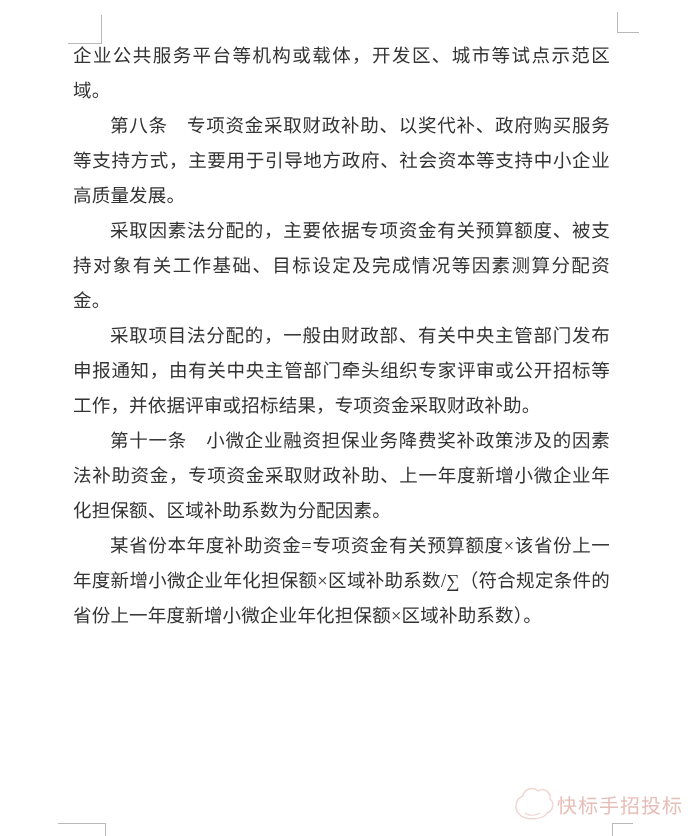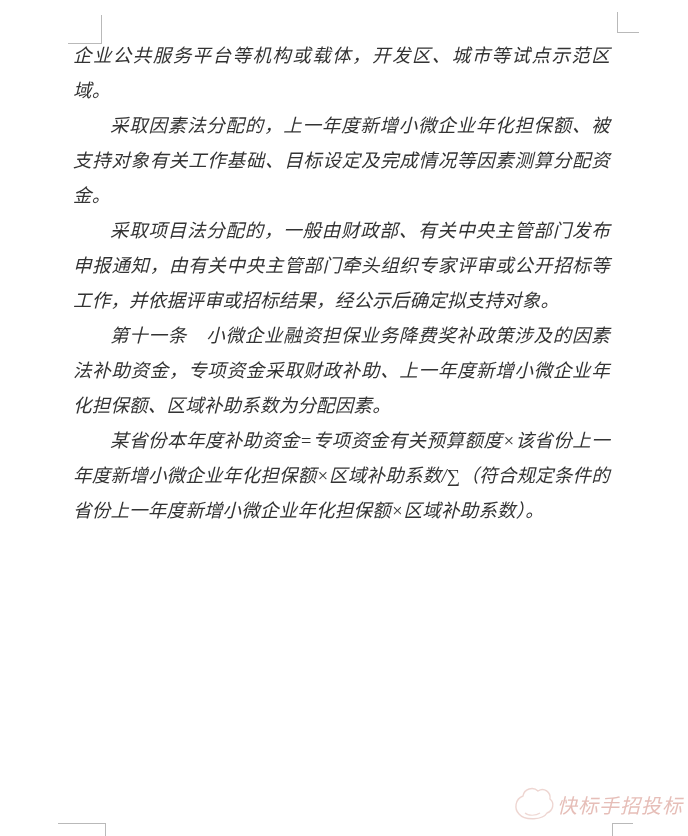--- a/index.html
+++ b/index.html
@@ -7,21 +7,20 @@
     padding: 0;
     background: #ffffff;
   }
   .page {
     position: relative;
     width: 688px;
     height: 836px;
     background: #ffffff;
     overflow: hidden;
     font-family: "Liberation Serif", "DejaVu Serif", serif;
-    font-style: italic;
   }
   
   .text-body {
     position: absolute;
     left: 73px;
     top: 39px;
     width: 537px;
     font-size: 18.5px;
     line-height: 35px;
     color: #333333;
@@ -80,22 +79,23 @@
 
 <div class="page">
 
   <div class="crop crop-tl"></div>
   <div class="crop crop-tr"></div>
   <div class="crop crop-bl"></div>
   <div class="crop crop-br"></div>
 
   <div class="text-body">
     <p>企业公共服务平台等机构或载体，开发区、城市等试点示范区域。</p>
-    <p class="indent">采取因素法分配的，上一年度新增小微企业年化担保额、被支持对象有关工作基础、目标设定及完成情况等因素测算分配资金。</p>
-    <p class="indent">采取项目法分配的，一般由财政部、有关中央主管部门发布申报通知，由有关中央主管部门牵头组织专家评审或公开招标等工作，并依据评审或招标结果，经公示后确定拟支持对象。</p>
+    <p class="indent">第八条　专项资金采取财政补助、以奖代补、政府购买服务等支持方式，主要用于引导地方政府、社会资本等支持中小企业高质量发展。</p>
+    <p class="indent">采取因素法分配的，主要依据专项资金有关预算额度、被支持对象有关工作基础、目标设定及完成情况等因素测算分配资金。</p>
+    <p class="indent">采取项目法分配的，一般由财政部、有关中央主管部门发布申报通知，由有关中央主管部门牵头组织专家评审或公开招标等工作，并依据评审或招标结果，专项资金采取财政补助。</p>
     <p class="indent">第十一条　小微企业融资担保业务降费奖补政策涉及的因素法补助资金，专项资金采取财政补助、上一年度新增小微企业年化担保额、区域补助系数为分配因素。</p>
     <p class="indent">某省份本年度补助资金=专项资金有关预算额度×该省份上一年度新增小微企业年化担保额×区域补助系数/∑（符合规定条件的省份上一年度新增小微企业年化担保额×区域补助系数）。</p>
 
   </div>
 
   <div class="watermark">
     <svg class="watermark-logo" width="46" height="42" viewBox="0 0 46 42">
       <path d="M9,31 C4,26 5,16 13,13 C14,6 23,3 28,8 C34,4 41,9 40,16 C45,20 43,28 37,30 C33,37 15,38 9,31 Z" fill="rgba(255,255,255,0.25)" stroke="rgba(219,167,157,0.85)" stroke-width="1.4"></path>
       <path d="M15,30 C18,33 26,33 30,30" fill="none" stroke="rgba(219,167,157,0.8)" stroke-width="1.2"></path>
     </svg>

